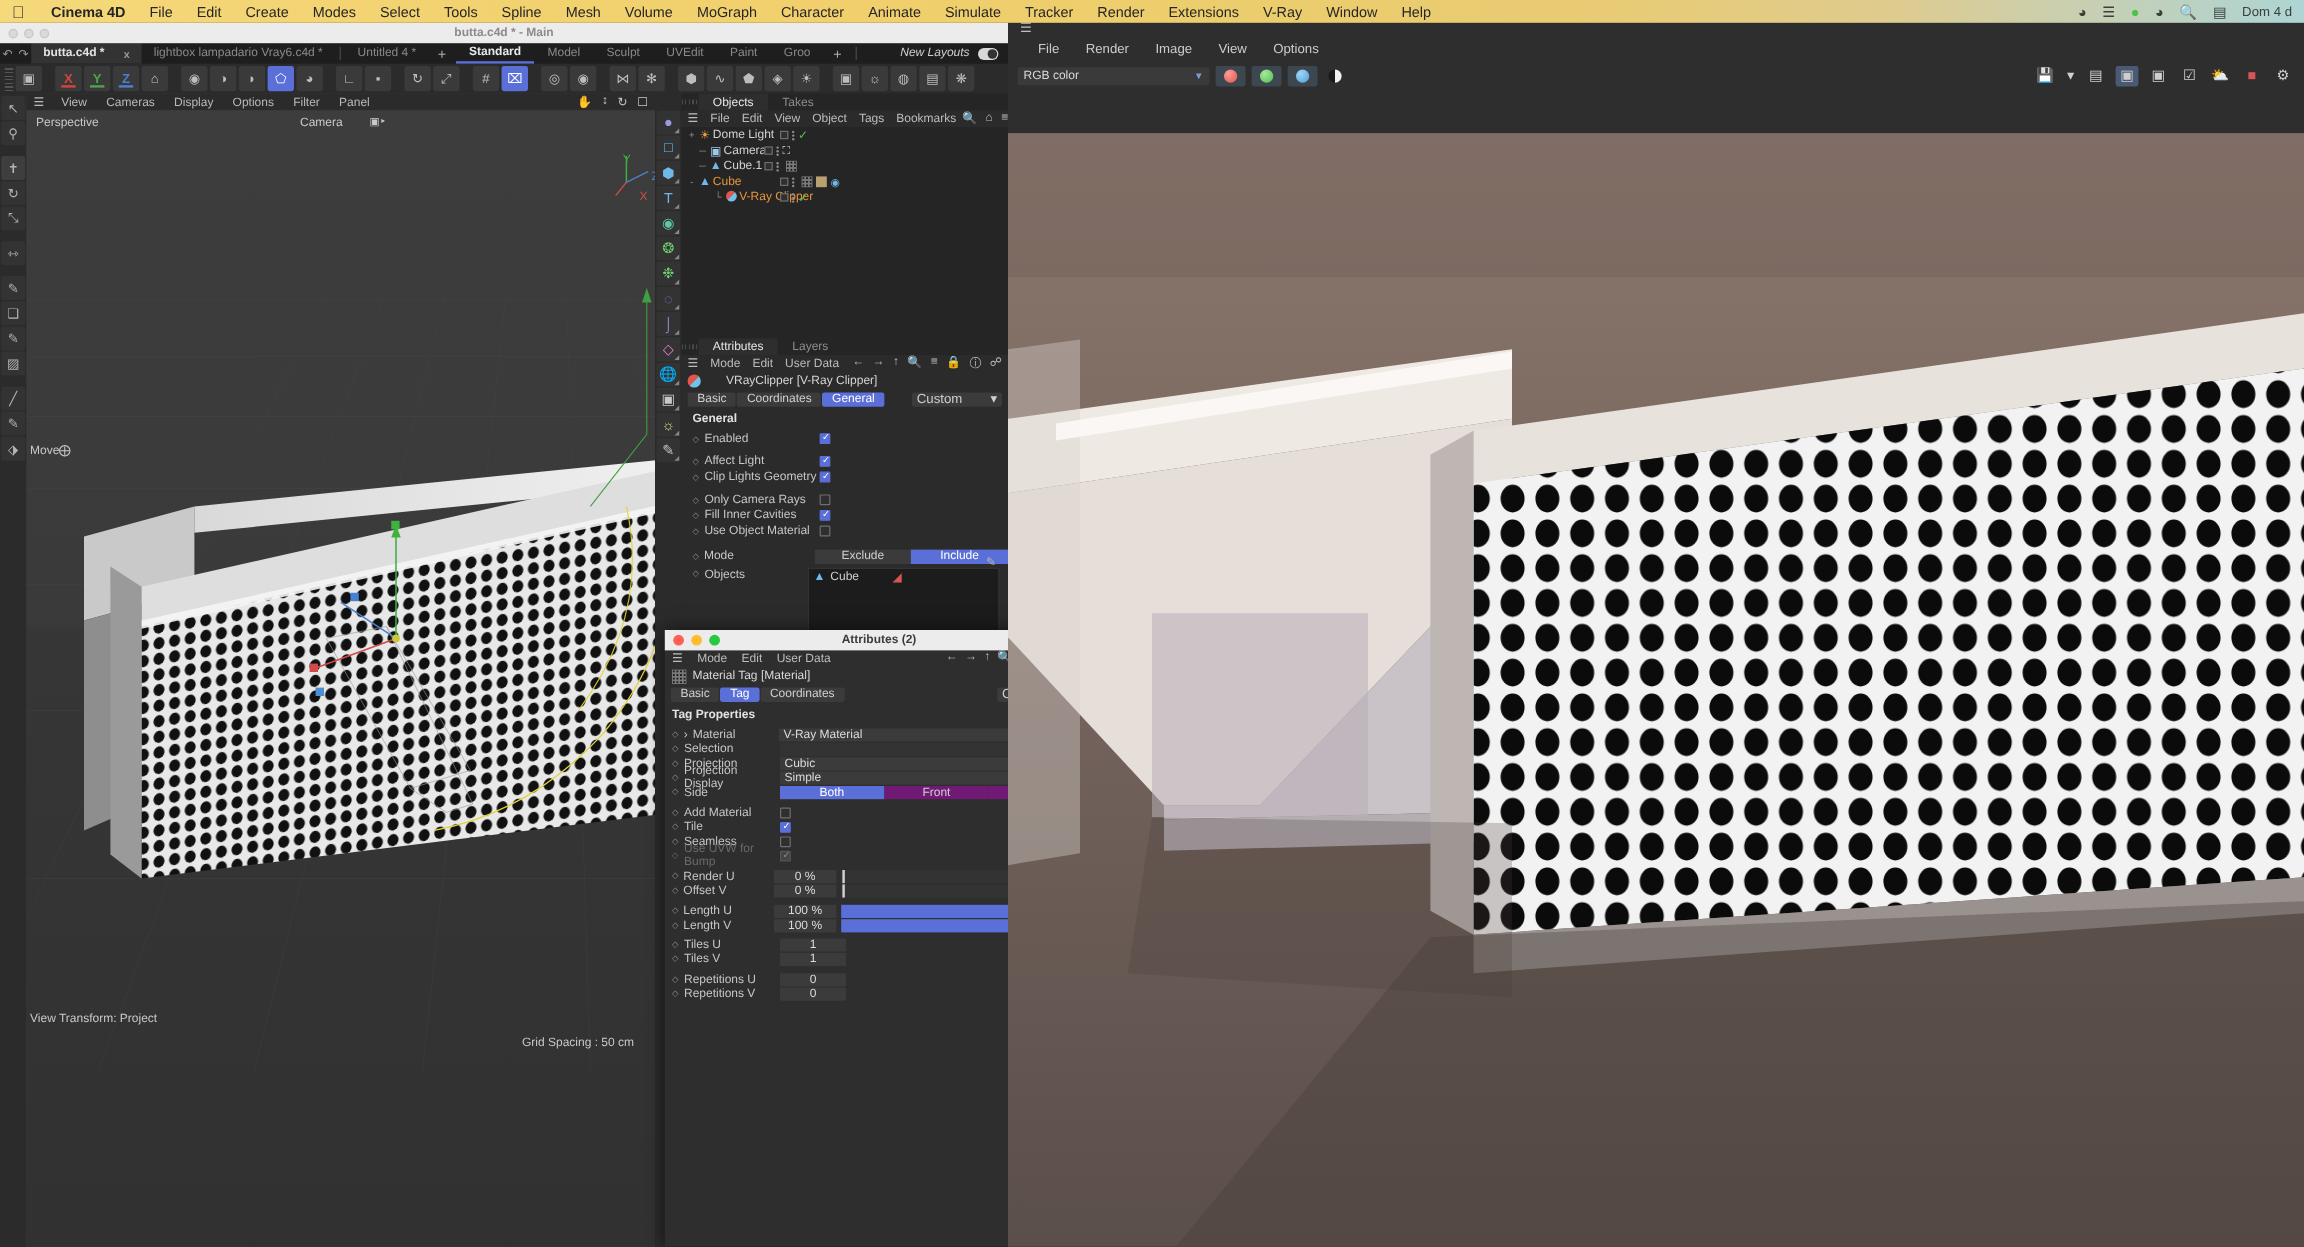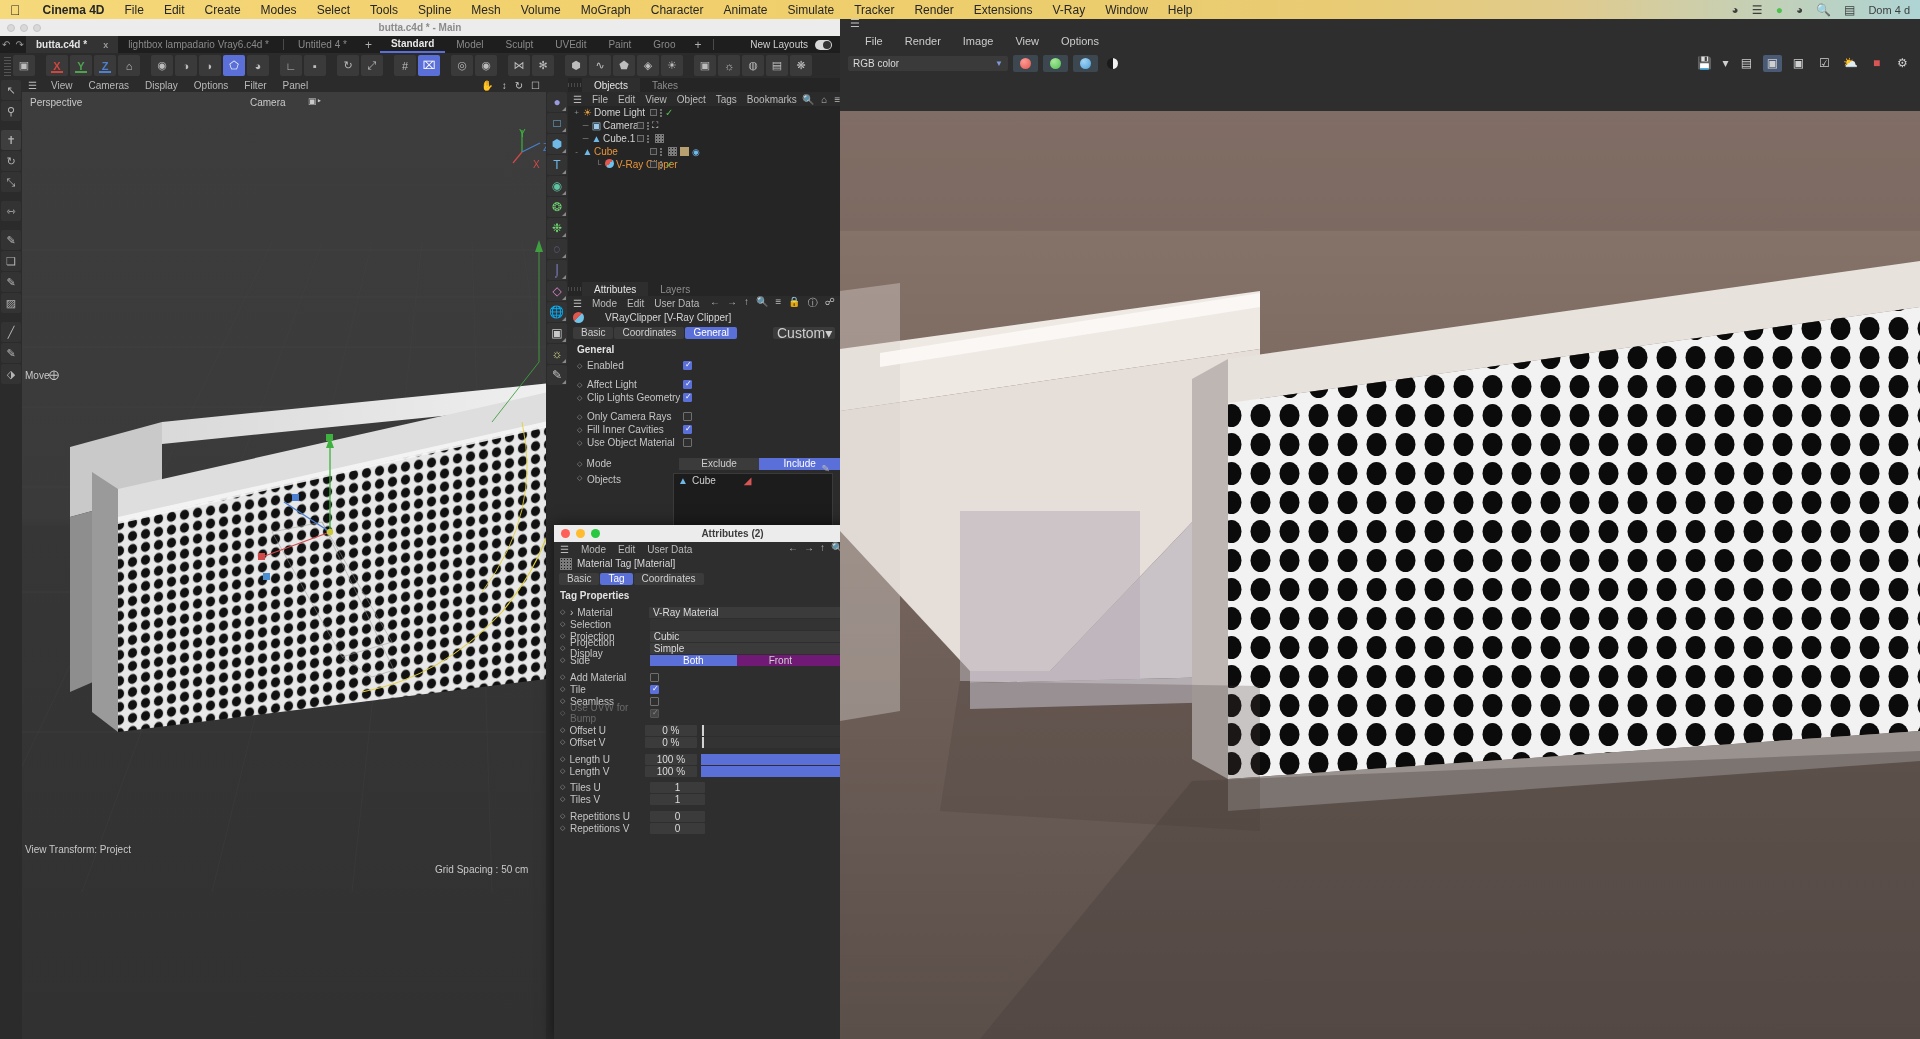--- a/index.html
+++ b/index.html
@@ -31,21 +31,21 @@
   
   .tabstrip { height:17px; background:#1e1e1e; display:flex; align-items:center; font-size:10px; position:relative; }
   .tabstrip .undoarea { width:26px; display:flex; gap:5px; align-items:center; justify-content:center; color:#9a9a9a; font-size:10px; }
   .doc-tab { height:17px; display:flex; align-items:center; padding:0 10px; color:#8a8a8a; white-space:nowrap; }
   .doc-tab.active { background:#333; color:#e3e3e3; font-weight:bold; }
   .doc-tab .x { margin-left:16px; color:#9a9a9a; font-size:9px; }
   .tabsep { width:1px; height:11px; background:#4a4a4a; margin:0 4px; }
   .lay-tab { height:17px; display:flex; align-items:center; padding:0 11px; color:#8a8a8a; }
   .lay-tab.active { color:#e8e8e8; font-weight:bold; border-bottom:2px solid #5b6fd8; }
   .plus { color:#b0b0b0; padding:0 8px; font-size:12px; }
-  .newlay { margin-left:auto; display:flex; align-items:flex-end; gap:7px; padding-right:8px; color:#cfcfcf; }
+  .newlay { margin-left:auto; display:flex; align-items:flex-end; gap:7px; padding-right:8px; color:#cfcfcf;font-style:italic; }
   .toggle { width:17px; height:10px; border-radius:6px; background:#d8d8d8; position:relative; }
   .toggle:after { content:""; position:absolute; right:1px; top:1px; width:8px; height:8px; border-radius:50%; background:#333; }
 
   
   .maintool { height:25px; background:#2b2b2b; display:flex; align-items:center; padding-left:4px; gap:2px; }
   .tbtn { width:22px; height:21px; background:#3a3a3a; border-radius:2px; display:flex;
     align-items:center; justify-content:center; color:#bdbdbd; font-size:11px; }
   .tbtn.on { background:#5b6fd8; color:#fff; }
   .tbtn.ax { font-weight:bold; font-size:11px; position:relative; }
   .tbtn.ax .ul { position:absolute; bottom:3px; left:5px; right:5px; height:2px; }
@@ -104,22 +104,22 @@
   .attrwrap { position:absolute; left:0; right:0; top:204px; bottom:0; background:#2b2b2b; }
   .attrmenu { height:14px; display:flex; align-items:center; font-size:10px; color:#bcbcbc; background:#2b2b2b; }
   .attrmenu .ri { margin-left:auto; display:flex; gap:7px; padding-right:5px; font-size:10px; }
   .attrhead { height:15px; display:flex; align-items:center; gap:21px; padding-left:5px; font-size:10px; color:#d5d5d5; }
   .ballicon { width:11px; height:11px; border-radius:50%;
     background:linear-gradient(135deg,#e0574f 0 50%,#6fc2e8 50% 100%); }
   .subtabs { height:15px; display:flex; align-items:center; gap:1px; padding-left:5px; }
   .stab { height:12px; padding:0 8px; background:#3b3b3b; border-radius:2px; font-size:10px;
     display:flex; align-items:center; color:#cfcfcf; }
   .stab.active { background:#5b6fd8; color:#fff; }
-  .custsel { margin-left:auto; margin-right:5px; width:62px; height:12px; background:#3b3b3b;
-    border-radius:2px; font-size:14px; display:flex; align-items:center; padding:0 4px; color:#cfcfcf; }
+  .custsel { margin-left:auto; margin-right:5px; width:75px; height:12px; background:#3b3b3b;
+    border-radius:2px; font-size:11px; display:flex; align-items:center; padding:0 4px; color:#cfcfcf; }
   .custsel .cv { flex:1; }
   .secttl { font-size:10px; color:#e2e2e2; font-weight:bold; padding:4px 0 2px 9px; }
   .prow { height:13px; display:flex; align-items:center; font-size:10px; padding-left:9px; }
   .prow .dia { width:10px; color:#8c8c8c; font-size:7px; }
   .prow .plab { width:96px; color:#c6c6c6; }
   .prow.dim .plab, .prow.dim .dia { color:#6e6e6e; }
   .cb { width:9px; height:9px; border:1px solid #6f6f6f; background:#2f2f2f; border-radius:1px; }
   .cb.on { background:#5b6fd8; border-color:#5b6fd8; position:relative; }
   .cb.on:after { content:"✓"; position:absolute; left:1px; top:-2px; font-size:8px; color:#fff; }
   .segbtn { display:flex; width:168px; height:12px; }
@@ -755,21 +755,21 @@
   <div class="p2row dim">
     <span class="dia">◇</span>
     <span class="plab">Use UVW for Bump</span>
     <span class="cb" style="background:#454545;border-color:#555;position:relative">
         <span style="position:absolute;left:1px;top:-2px;font-size:8px;color:#8a8a8a">✓</span>
       </span>
   </div>
 
   <div class="p2row" style="margin-top:5px">
     <span class="dia">◇</span>
-    <span class="plab">Offset U</span>
+    <span class="plab">Render U</span>
     <span class="fld num">0 %</span>
     <span class="slider" style="width:210px;flex:none">
         <span class="knob" style="left:1px"></span>
       </span>
   </div>
   <div class="p2row">
     <span class="dia">◇</span>
     <span class="plab">Offset V</span>
     <span class="fld num">0 %</span>
     <span class="slider" style="width:210px;flex:none">

